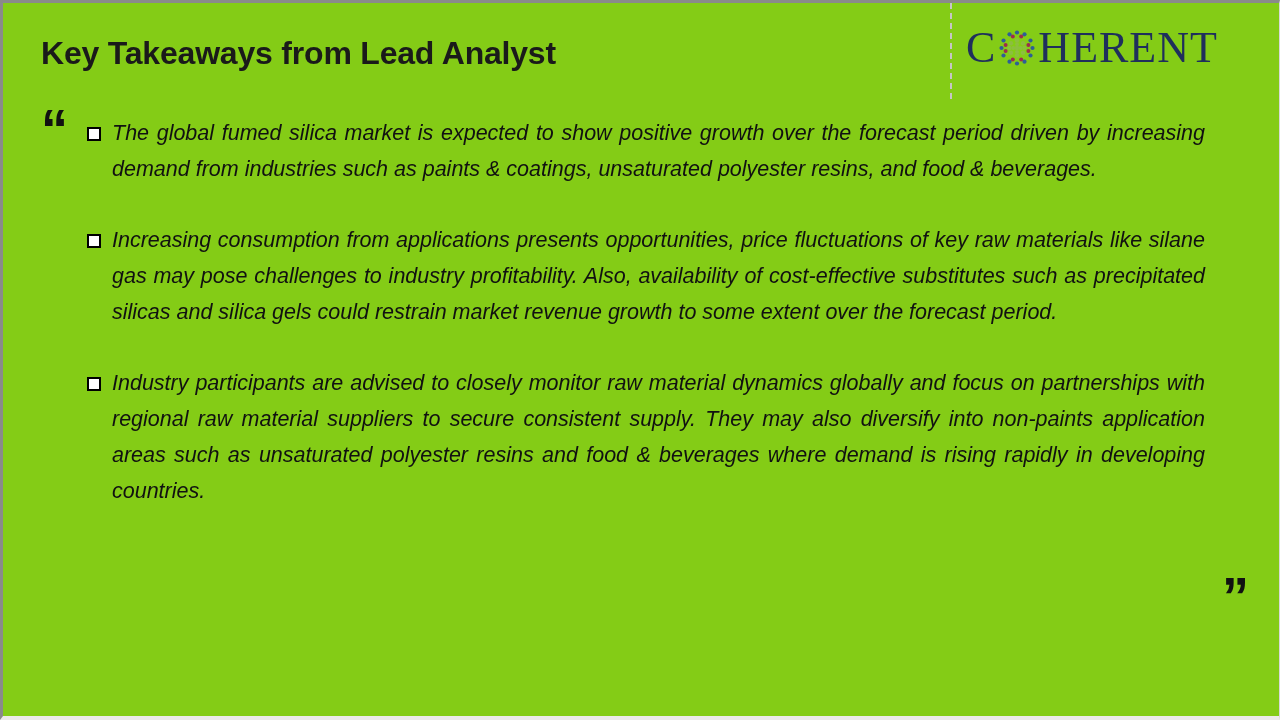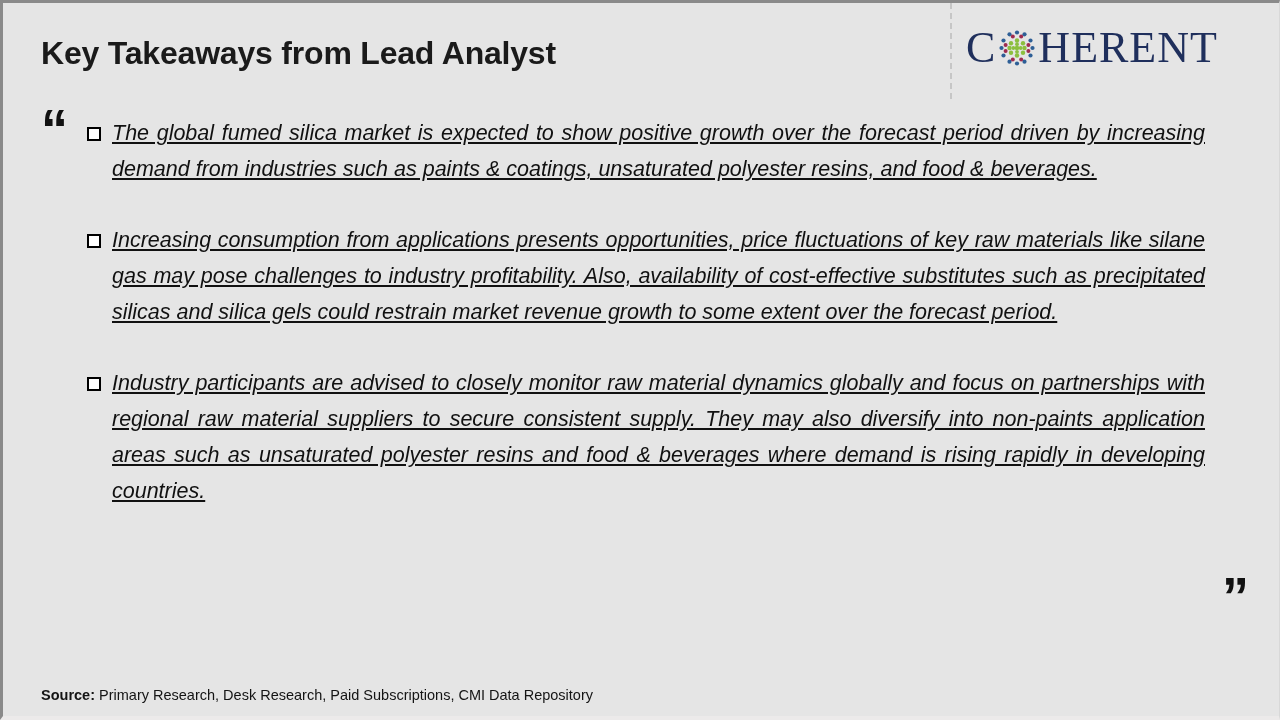--- a/index.html
+++ b/index.html
@@ -9,21 +9,21 @@
     height: 720px;
     background: #ffffff;
     font-family: "Liberation Sans", sans-serif;
     overflow: hidden;
   }
 
   #slide {
     position: relative;
     width: 1280px;
     height: 720px;
-    background: #e5e5e5;
+    background: #84cc16;
     border-left: 3px solid #8a8a8a;
     border-top: 3px solid #8a8a8a;
     border-right: 1px solid #d8d8d8;
     border-bottom: 4px solid #eceaea;
   }
 
   
   #header {
     position: absolute;
     left: 0; top: 0;
@@ -159,21 +159,21 @@
   .takeaway .bullet .sq {
     display: inline-block;
     width: 14px;
     height: 14px;
     border: 2.5px solid #000000;
     background: #ffffff;
     vertical-align: -1px;
   }
 
   
-  .takeaway .body { display: inline; text-decoration: underline; }
+  .takeaway .body { display: inline; }
 
   
   #source-line {
     position: absolute;
     left: 38px;
     top: 684px;
     font-size: 14.5px;
     color: #141414;
     white-space: nowrap;
   }
@@ -265,17 +265,14 @@
     <p class="takeaway">
       <span class="bullet"><span class="sq"></span></span><span class="body">Increasing consumption from applications presents opportunities, price fluctuations of key raw materials like silane gas may pose challenges to industry profitability. Also, availability of cost-effective substitutes such as precipitated silicas and silica gels could restrain market revenue growth to some extent over the forecast period.</span>
     </p>
 
     <p class="takeaway">
       <span class="bullet"><span class="sq"></span></span><span class="body">Industry participants are advised to closely monitor raw material dynamics globally and focus on partnerships with regional raw material suppliers to secure consistent supply. They may also diversify into non-paints application areas such as unsaturated polyester resins and food &amp; beverages where demand is rising rapidly in developing countries.</span>
     </p>
 
   </div>
 
-  <div id="source-line">
-    <span id="source-label">Source:</span><span id="source-text"> Primary Research, Desk Research, Paid Subscriptions, CMI Data Repository</span>
-  </div>
 
 </div>
 
 </body></html>

